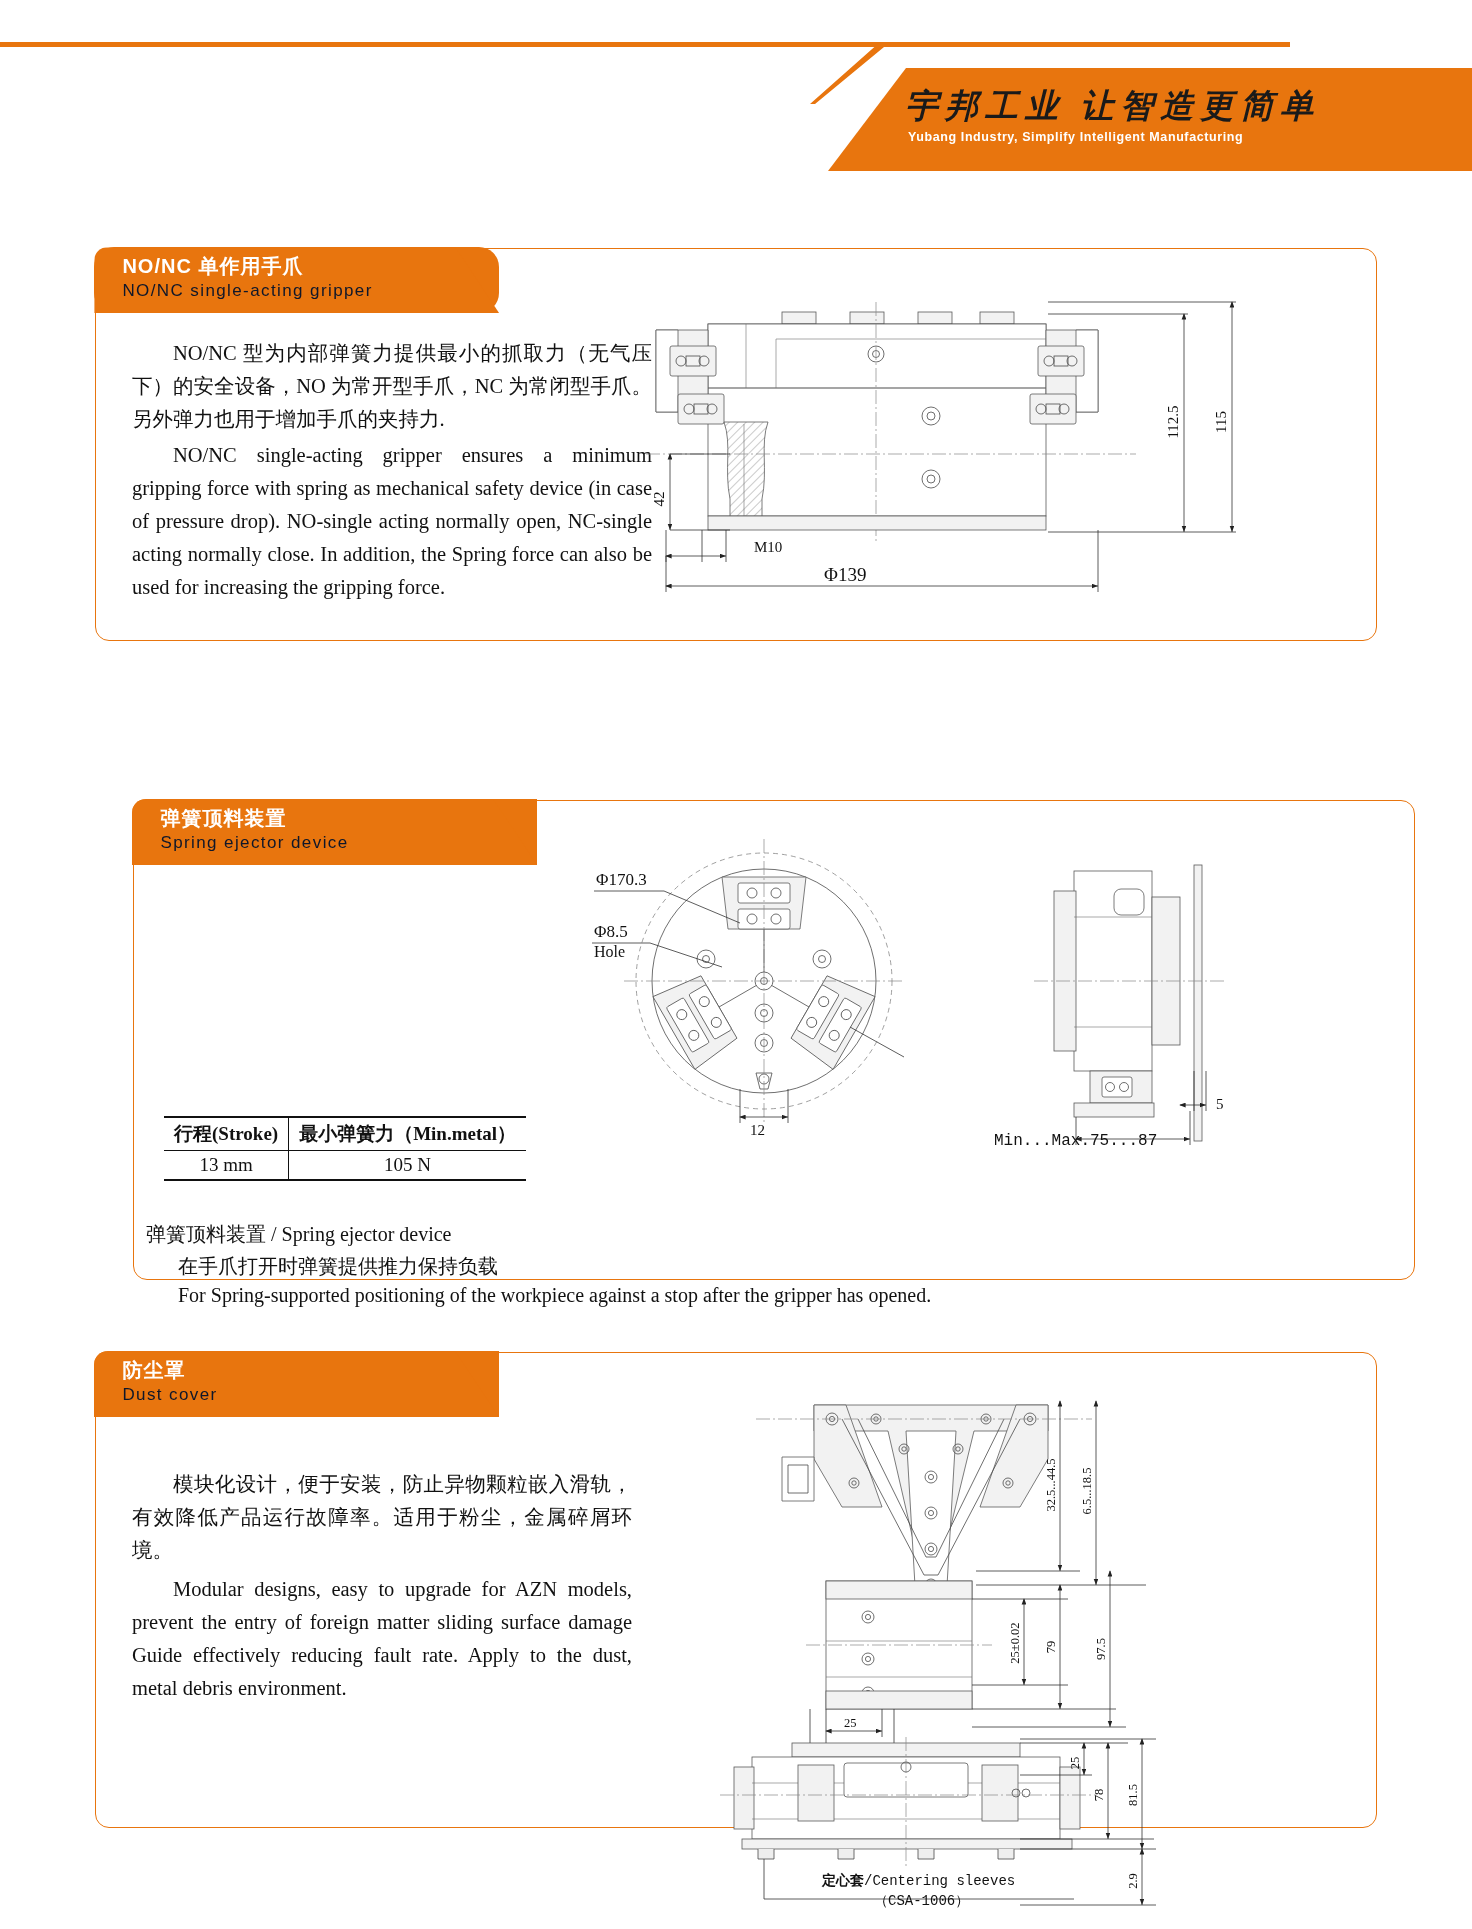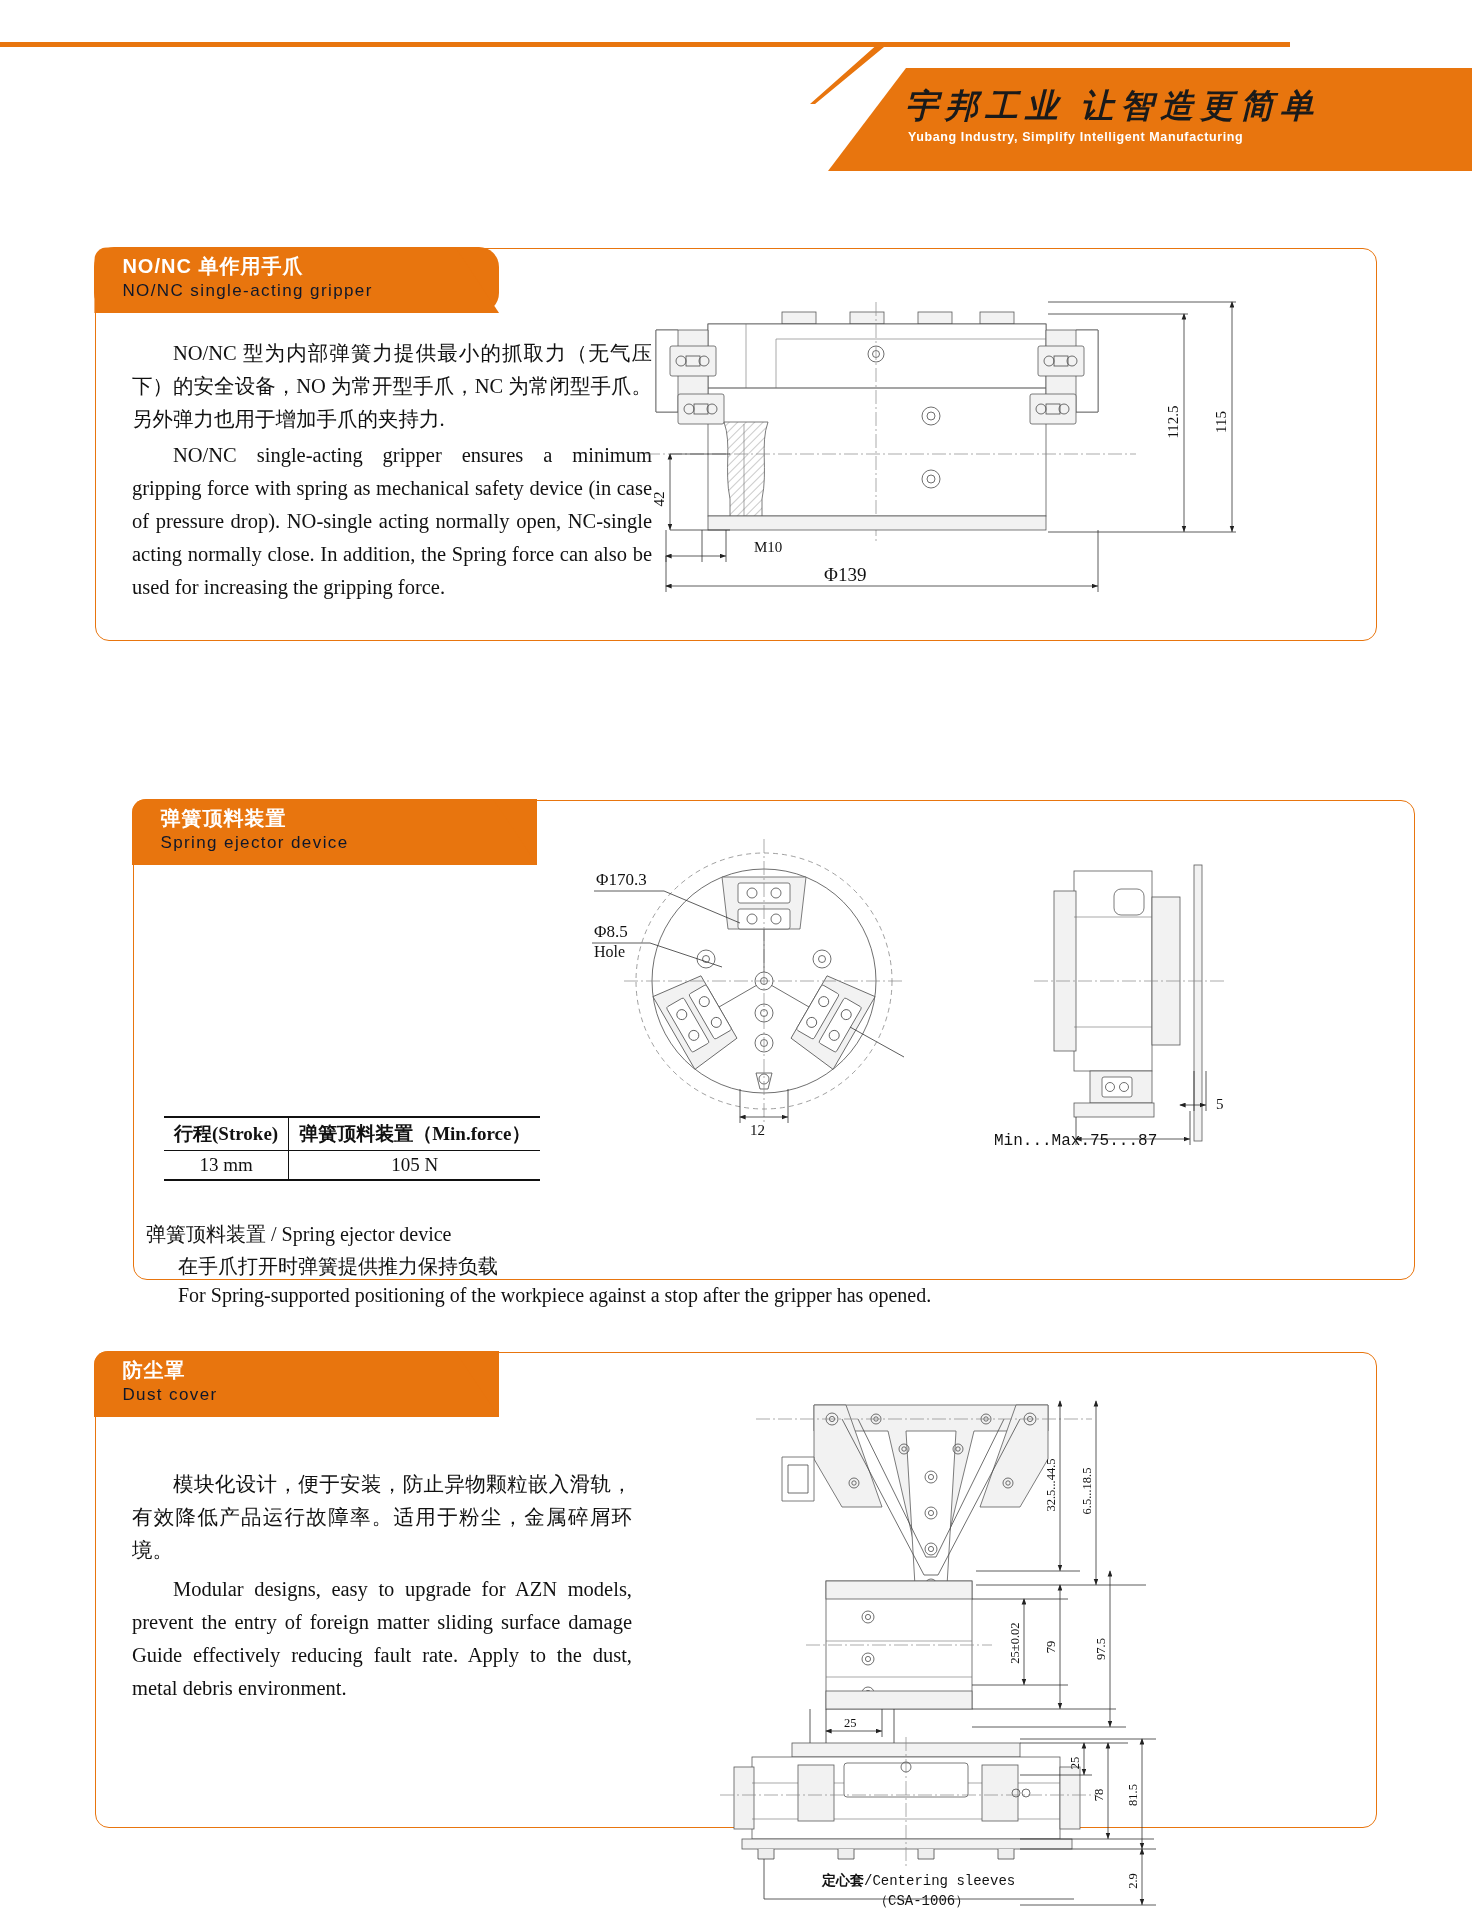--- a/index.html
+++ b/index.html
@@ -241,21 +241,21 @@
   <div class="sec-tab" style="width:405px;">
     <div class="tab-body"></div>
     <div class="sec-cn">弹簧顶料装置</div>
     <div class="sec-en">Spring ejector device</div>
   </div>
 
   <table class="spec" style="position:absolute; left:30px; top:315px;">
     <thead>
       <tr>
         <th>行程(Stroke)</th>
-        <th class="divider">弹簧顶料装置（Min.force）</th>
+        <th class="divider">最小弹簧力（Min.metal）</th>
       </tr>
     </thead>
     <tbody>
       <tr>
         <td>13 mm</td>
         <td class="divider">105 N</td>
       </tr>
     </tbody>
   </table>
 

